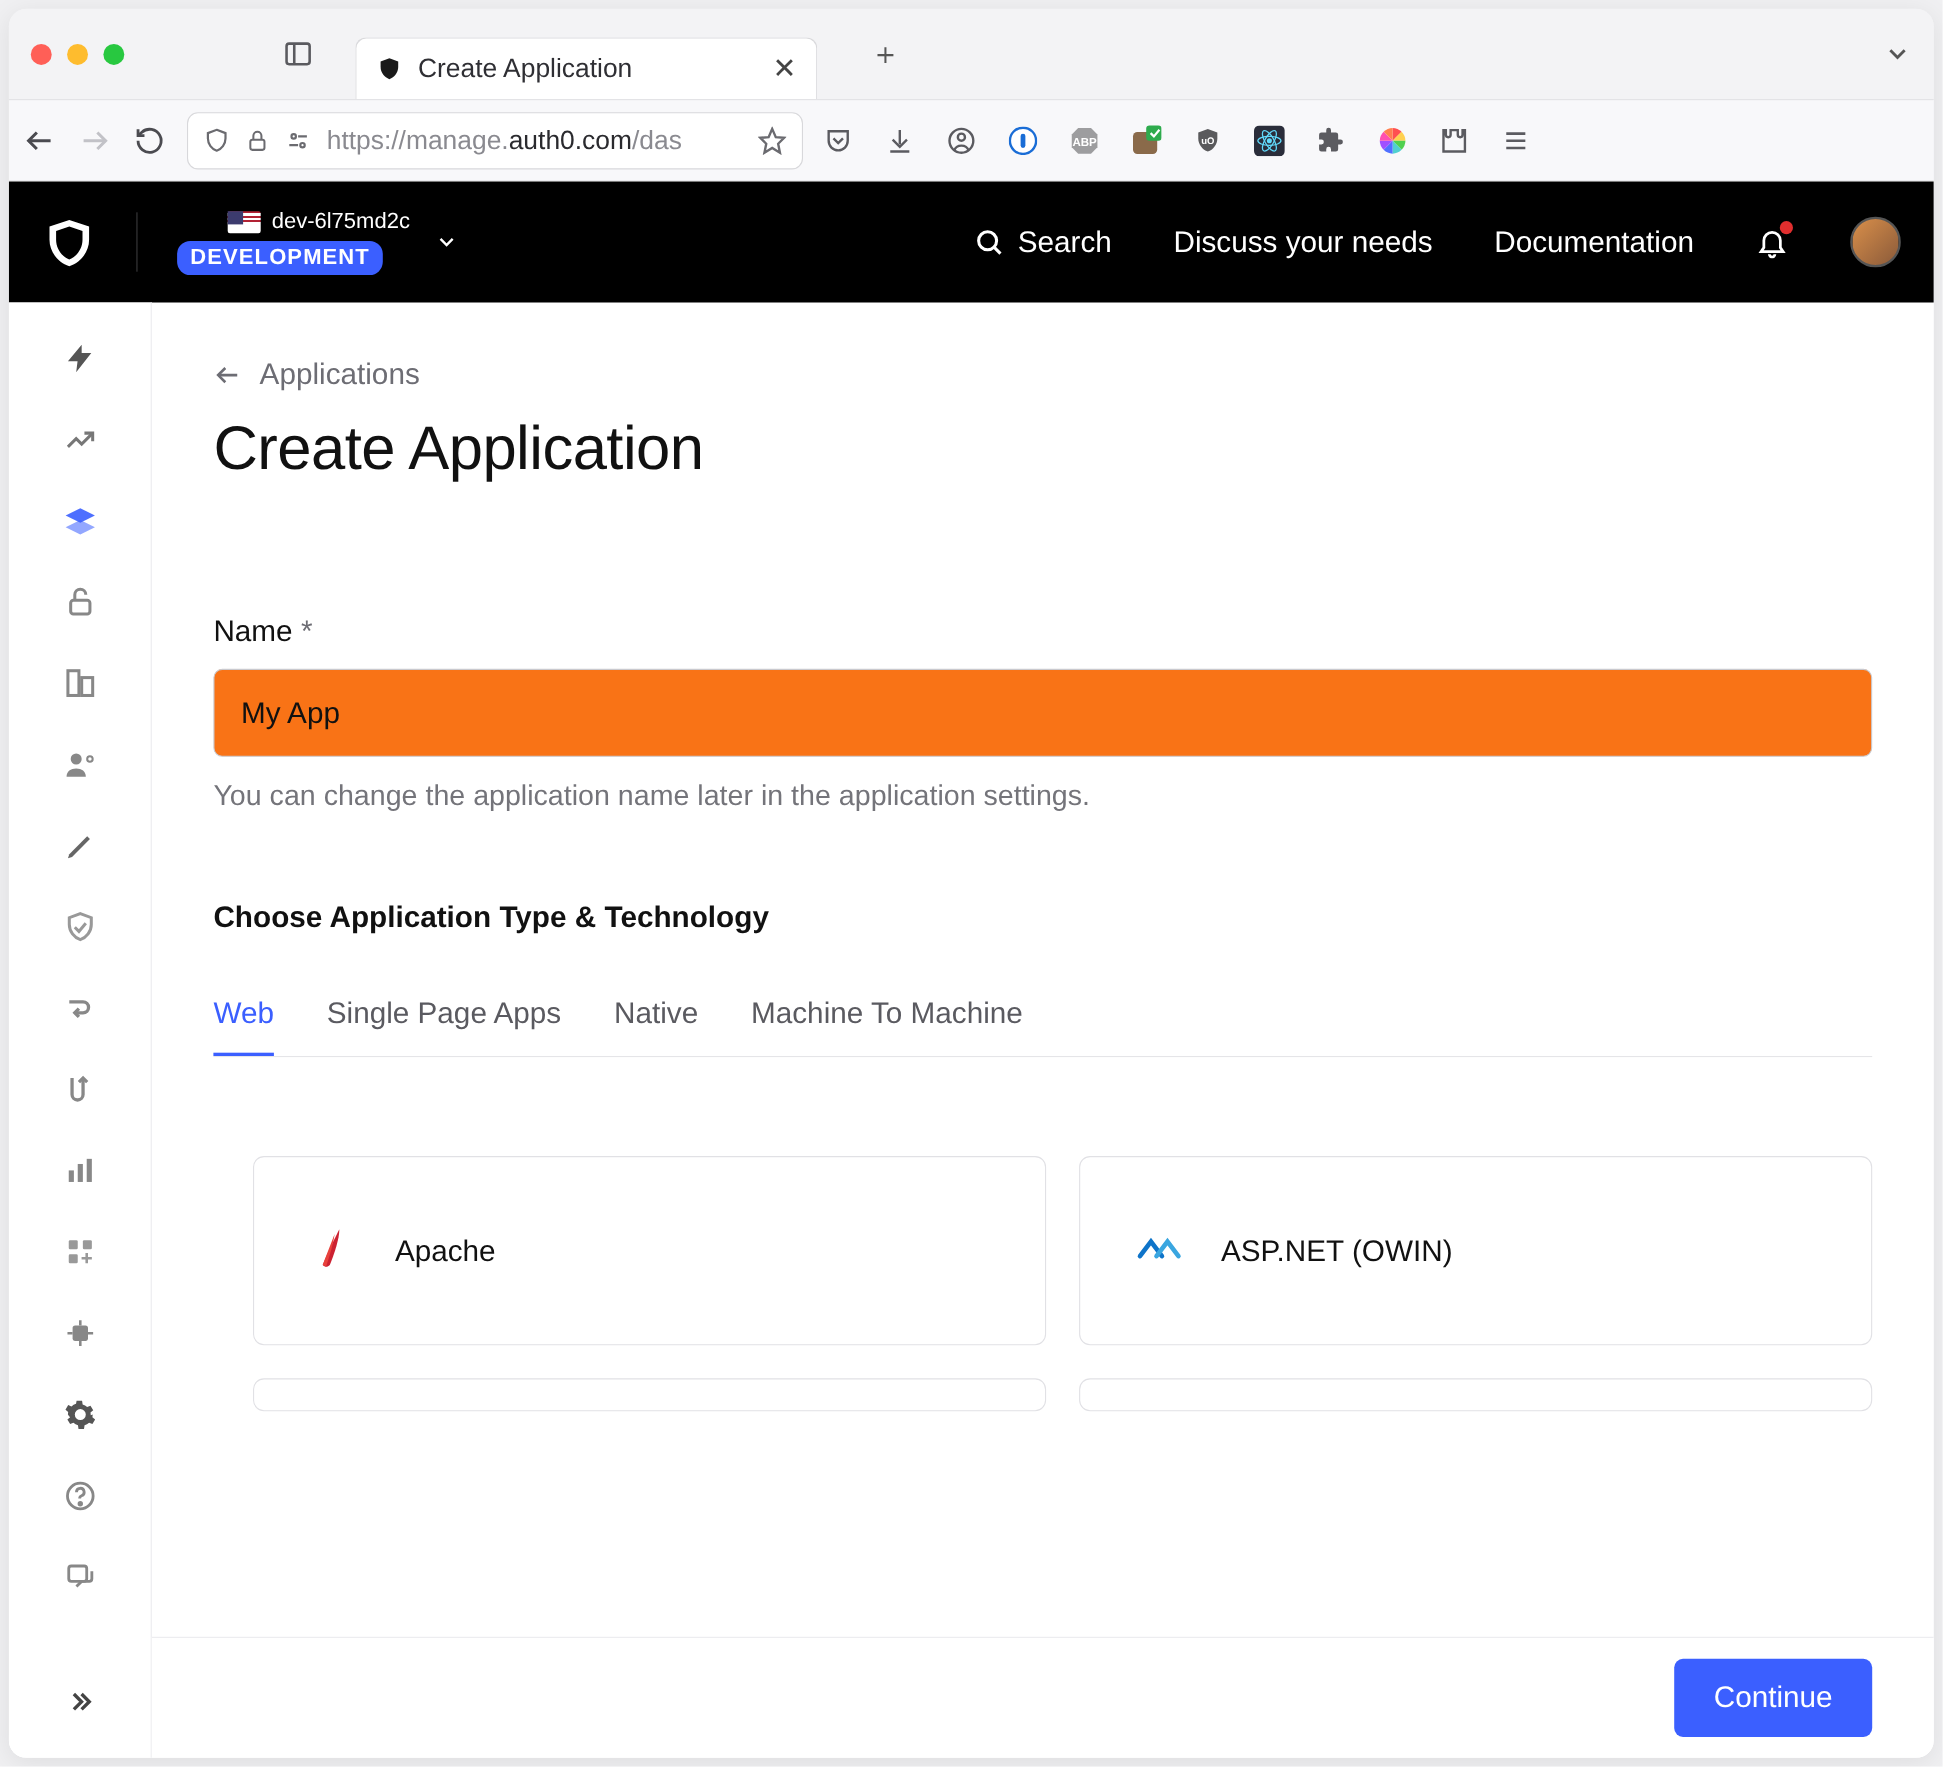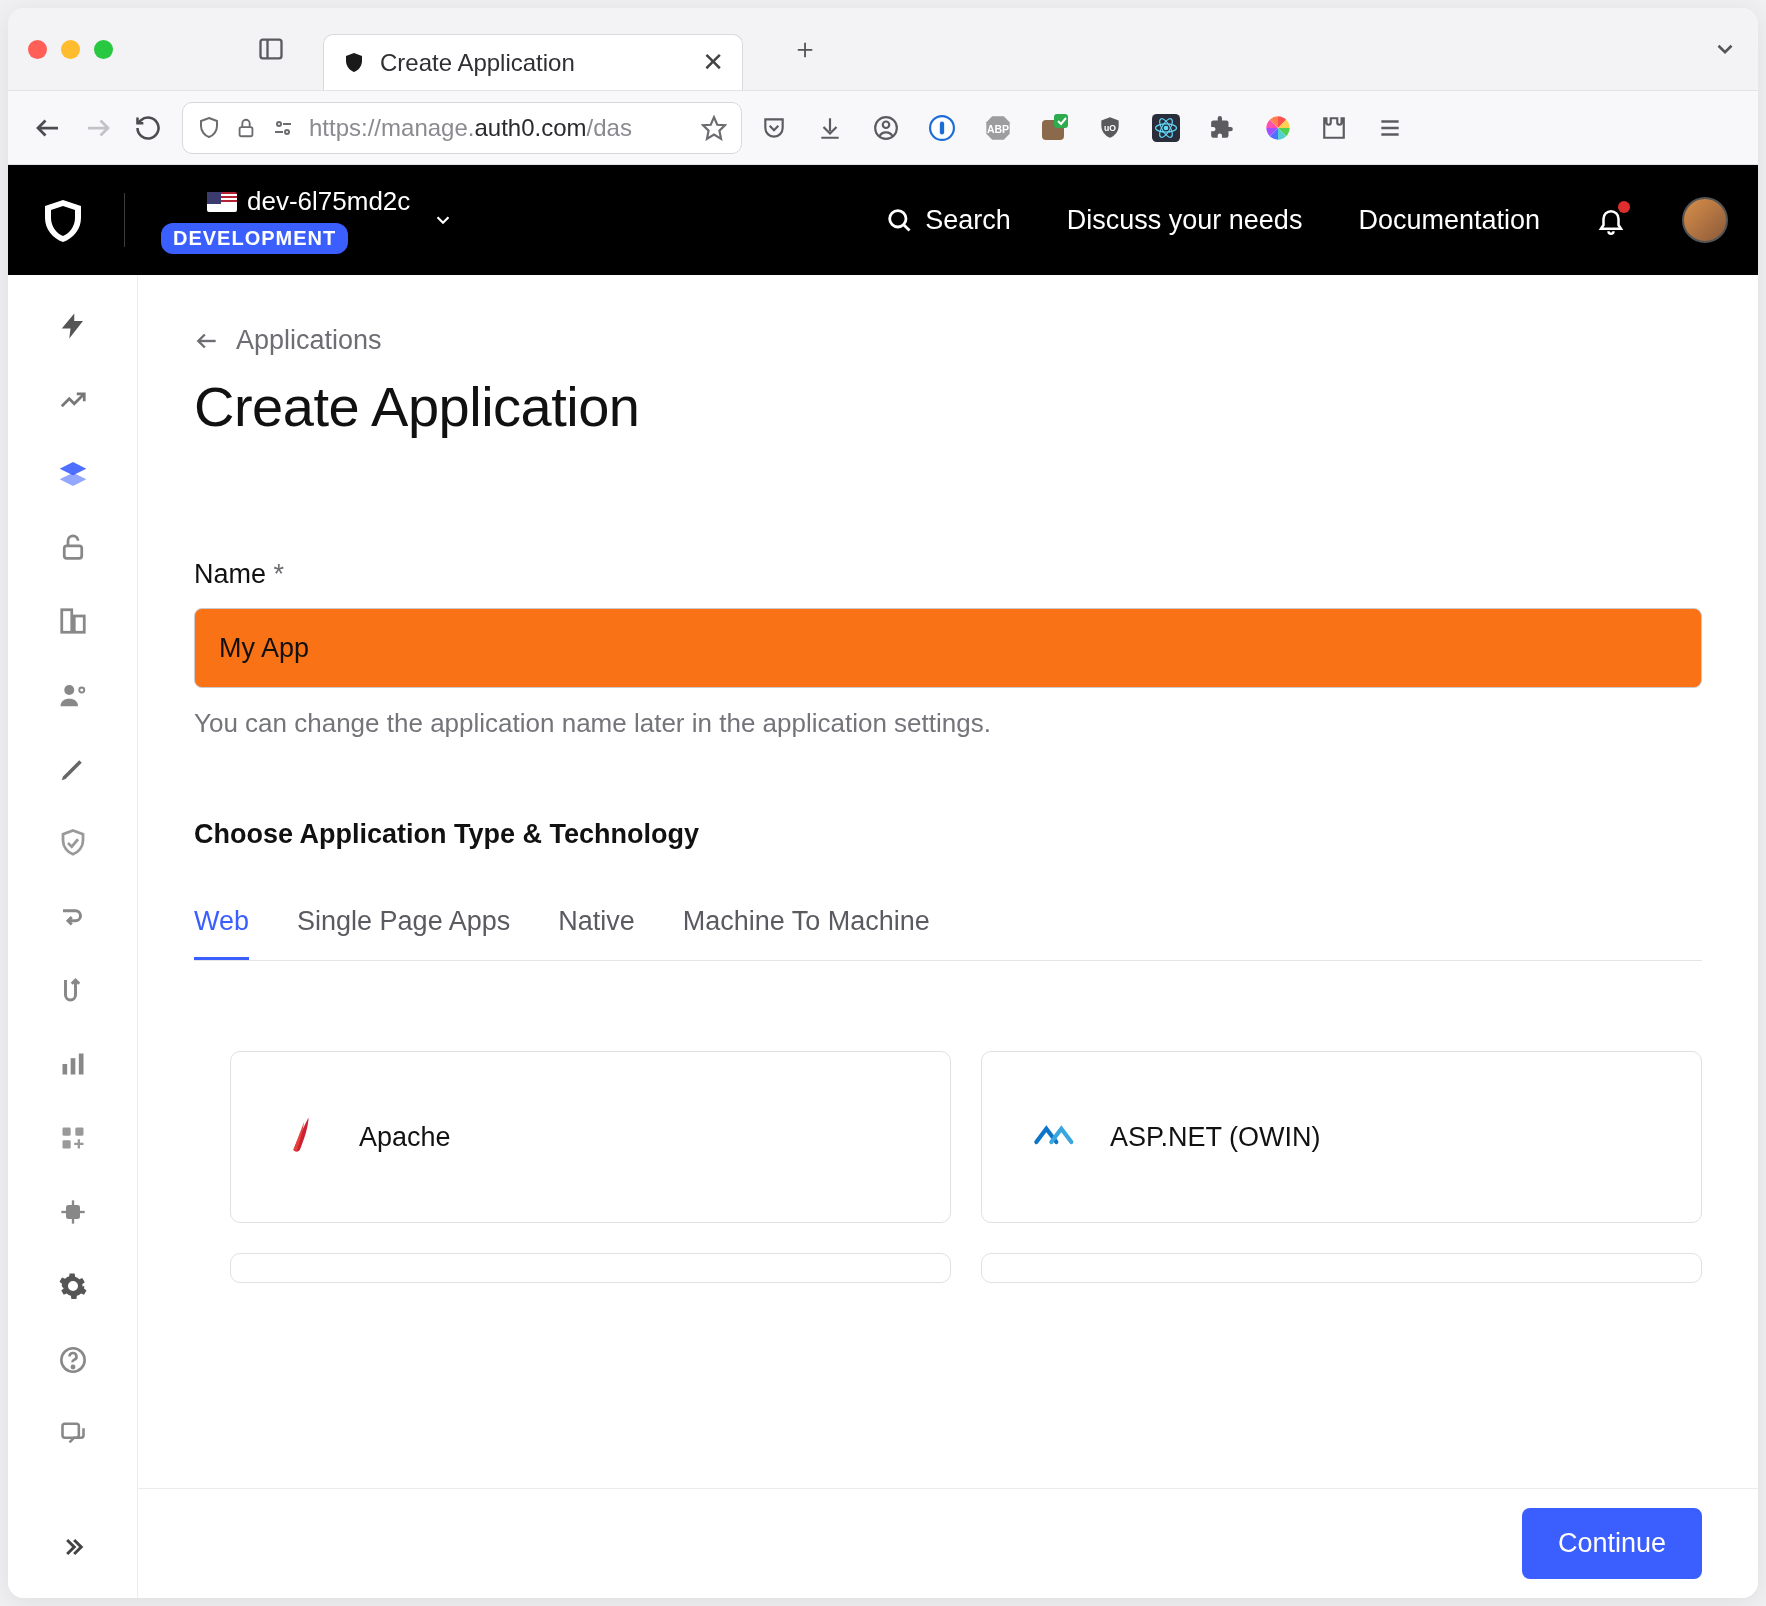--- a/index.html
+++ b/index.html
@@ -57,21 +57,21 @@
   color: #2f2f34;
 }
 .tab-close { margin-left: auto; font-size: 26px; color: #444;}
 .newtab-btn { width: 24px; height: 24px; color: #555; margin-left: 24px; font-size: 28px; display:flex; align-items:center;}
 .tabs-chevron { margin-left: auto; color: #555; font-size: 28px;}
 .addrbar {
   height: 74px;
   background: #f8f8fa;
   display: flex;
   align-items: center;
-  padding: 0 24px;
+  padding: 0 12px;
   gap: 18px;
   border-bottom: 1px solid #e3e3e6;
 }
 .nav-btn { width: 32px; height: 32px; display: flex; align-items:center; justify-content:center; color: #4b4b50; }
 .nav-btn.disabled { color: #c2c2c7; }
 .urlbox {
   background: #fff;
   border: 1px solid #d8d8db;
   border-radius: 10px;
   height: 52px;
@@ -93,21 +93,21 @@
   display: flex;
   align-items: center;
   padding: 0 30px;
   gap: 36px;
   color: #fff;
 }
 .logo-mark { width: 50px; height: 50px; display:flex; align-items:center; justify-content:center;}
 .divider-v { width: 1px; height: 54px; background: #3a3a3d; }
 .tenant-block { display: flex; align-items: center; gap: 16px;}
 .tenant-text { display: flex; flex-direction: column; gap: 6px;}
-.tenant-name-row { display: flex; align-items: center; gap: 10px; font-size: 26px; padding-left: 46px; }
+.tenant-name-row { display: flex; align-items: center; gap: 10px; font-size: 20px; padding-left: 46px; }
 .flag { width: 30px; height: 20px; background: linear-gradient(to bottom, #b22234 10%, #fff 10%, #fff 20%, #b22234 20%, #b22234 30%, #fff 30%, #fff 40%, #b22234 40%, #b22234 50%, #fff 50%); position: relative; border-radius:2px;}
 .flag::before{content:'';position:absolute;top:0;left:0;width:14px;height:12px;background:#3c3b6e;}
 .env-badge { background: #3b5fff; color: #fff; font-size: 20px; font-weight: 700; letter-spacing: 1px; padding: 4px 12px; border-radius: 12px; width:fit-content;}
 .tenant-chevron { color: #fff; font-size: 22px; margin-left: 6px;}
 .topbar-right { margin-left: auto; display: flex; align-items: center; gap: 56px; font-size: 27px;}
 .search-group{display:flex;align-items:center;gap:12px;}
 .bell-wrap { position: relative; }
 .bell-dot { position:absolute; top:-4px; right:-4px; width:12px; height:12px; background:#e02e2e; border-radius:50%;}
 .avatar { width: 46px; height: 46px; border-radius: 50%; background: linear-gradient(135deg,#d98f4a,#8a5a3a); border: 2px solid #555;}
 .body-row { flex: 1; display: flex; min-height: 0; position: relative;}

